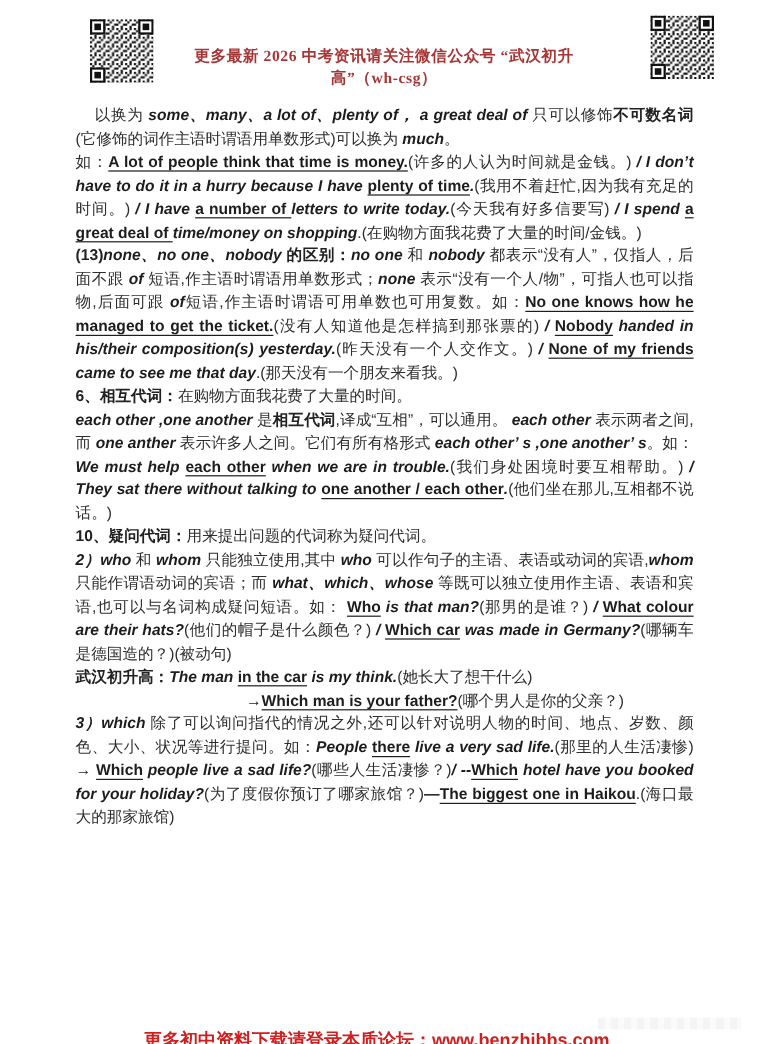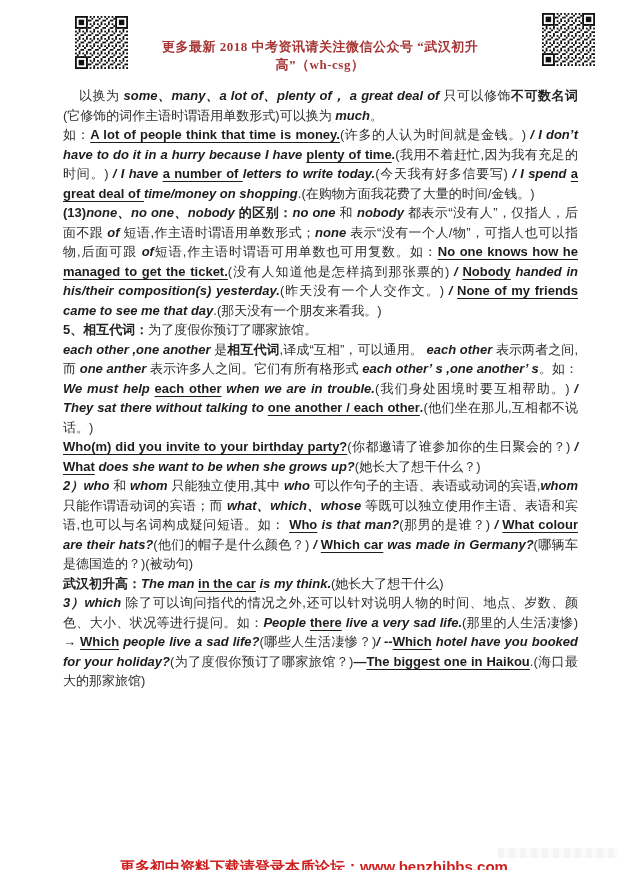--- a/index.html
+++ b/index.html
@@ -87,21 +87,21 @@
           <rect x="2" y="2" width="3" height="3" fill="#111"></rect>
         <rect x="22" y="0" width="7" height="7" fill="#111"></rect>
           <rect x="23" y="1" width="5" height="5" fill="#fff"></rect>
           <rect x="24" y="2" width="3" height="3" fill="#111"></rect>
         <rect x="0" y="22" width="7" height="7" fill="#111"></rect>
           <rect x="1" y="23" width="5" height="5" fill="#fff"></rect>
           <rect x="2" y="24" width="3" height="3" fill="#111"></rect>
       </g>
     </svg>
 
-    <div class="header-notice">更多最新 2018 中考资讯请关注微信公众号 “武汉初升高”（wh-csg）</div>
+    <div class="header-notice">更多最新 2026 中考资讯请关注微信公众号 “武汉初升高”（wh-csg）</div>
 
     <svg class="qr qr-right" viewBox="0 0 29 29" aria-hidden="true">
       <rect width="29" height="29" fill="#fff"></rect>
       <rect width="29" height="29" fill="url(#qrm)"></rect>
       <g>
         <rect x="0" y="0" width="7" height="7" fill="#111"></rect>
           <rect x="1" y="1" width="5" height="5" fill="#fff"></rect>
           <rect x="2" y="2" width="3" height="3" fill="#111"></rect>
         <rect x="22" y="0" width="7" height="7" fill="#111"></rect>
           <rect x="23" y="1" width="5" height="5" fill="#fff"></rect>
@@ -110,25 +110,26 @@
           <rect x="1" y="23" width="5" height="5" fill="#fff"></rect>
           <rect x="2" y="24" width="3" height="3" fill="#111"></rect>
       </g>
     </svg>
   </div>
 
   <div class="doc-body">
       <p class="indent-first"><span class="r">以换为 </span><span class="bi">some、many、a lot of、plenty of， a great deal of </span><span class="r">只可以修饰</span><span class="b">不可数名词</span><span class="r">(它修饰的词作主语时谓语用单数形式)可以换为 </span><span class="bi">much</span><span class="r">。</span></p>
       <p class=""><span class="r">如：</span><span class="biu">A lot of people think that time is money.</span><span class="r">(许多的人认为时间就是金钱。)</span><span class="bi"> / I don’t have to do it in a hurry because I have </span><span class="biu">plenty of time</span><span class="bi">.</span><span class="r">(我用不着赶忙,因为我有充足的时间。) </span><span class="bi">/ I have </span><span class="biu">a number of </span><span class="bi">letters to write today.</span><span class="r">(今天我有好多信要写) </span><span class="bi">/ I spend </span><span class="biu">a great deal of </span><span class="bi">time/money on shopping</span><span class="r">.(在购物方面我花费了大量的时间/金钱。)</span></p>
       <p class=""><span class="b">(13)</span><span class="bi">none、no one、nobody </span><span class="b">的区别：</span><span class="bi">no one</span><span class="r"> 和 </span><span class="bi">nobody</span><span class="r"> 都表示“没有人”，仅指人，后面不跟 </span><span class="bi">of</span><span class="r"> 短语,作主语时谓语用单数形式；</span><span class="bi">none</span><span class="r"> 表示“没有一个人/物”，可指人也可以指物,后面可跟 </span><span class="bi">of</span><span class="r">短语,作主语时谓语可用单数也可用复数。如：</span><span class="biu">No one knows how he managed to get the ticket.</span><span class="r">(没有人知道他是怎样搞到那张票的)</span><span class="bi"> / </span><span class="biu">Nobody</span><span class="bi"> handed in his/their composition(s) yesterday.</span><span class="r">(昨天没有一个人交作文。)</span><span class="bi"> / </span><span class="biu">None of my friends</span><span class="bi"> came to see me that day</span><span class="r">.(那天没有一个朋友来看我。)</span></p>
-      <p class=""><span class="b">5、相互代词：</span><span class="r">为了度假你预订了哪家旅馆。</span></p>
+      <p class=""><span class="b">6、相互代词：</span><span class="r">在购物方面我花费了大量的时间。</span></p>
       <p class=""><span class="bi">each other ,one another </span><span class="r">是</span><span class="b">相互代词</span><span class="r">,译成“互相”，可以通用。 </span><span class="bi">each other </span><span class="r">表示两者之间,而 </span><span class="bi">one anther </span><span class="r">表示许多人之间。它们有所有格形式 </span><span class="bi">each other’ s ,one another’ s</span><span class="r">。如： </span><span class="bi">We must help </span><span class="biu">each other</span><span class="bi"> when we are in trouble.</span><span class="r">(我们身处困境时要互相帮助。)</span><span class="bi"> / They sat there without talking to </span><span class="biu">one another / each other</span><span class="bi">.</span><span class="r">(他们坐在那儿,互相都不说话。)</span></p>
-      <p class=""><span class="biu">Who(m) did you invite to your birthday party?</span><span class="r">(你都邀请了谁参加你的生日聚会的？)</span><span class="bi"> / </span><span class="biu">What</span><span class="bi"> does she want to be when she grows up?</span><span class="r">(她长大了想干什么？)</span></p>
+      <p class=""><span class="b">10、疑问代词：</span><span class="r">用来提出问题的代词称为疑问代词。</span></p>
       <p class=""><span class="bi">2）who</span><span class="r"> 和 </span><span class="bi">whom</span><span class="r"> 只能独立使用,其中 </span><span class="bi">who</span><span class="r"> 可以作句子的主语、表语或动词的宾语,</span><span class="bi">whom</span><span class="r"> 只能作谓语动词的宾语；而 </span><span class="bi">what、which、whose</span><span class="r"> 等既可以独立使用作主语、表语和宾语,也可以与名词构成疑问短语。如： </span><span class="biu">Who</span><span class="bi"> is that man?</span><span class="r">(那男的是谁？)</span><span class="bi"> / </span><span class="biu">What colour</span><span class="bi"> are their hats?</span><span class="r">(他们的帽子是什么颜色？)</span><span class="bi"> / </span><span class="biu">Which car</span><span class="bi"> was made in Germany?</span><span class="r">(哪辆车是德国造的？)(被动句)</span></p>
       <p class=""><span class="b">武汉初升高：</span><span class="bi">The man </span><span class="biu">in the car</span><span class="bi"> is my think.</span><span class="r">(她长大了想干什么)</span></p>
+      <p class="arrow-indent"><span class="b">→</span><span class="biu">Which man is your father?</span><span class="r">(哪个男人是你的父亲？)</span></p>
       <p class=""><span class="bi">3）which </span><span class="r">除了可以询问指代的情况之外,还可以针对说明人物的时间、地点、岁数、颜色、大小、状况等进行提问。如：</span><span class="bi">People </span><span class="biu">there</span><span class="bi"> live a very sad life.</span><span class="r">(那里的人生活凄惨) </span><span class="b">→ </span><span class="biu">Which</span><span class="bi"> people live a sad life?</span><span class="r">(哪些人生活凄惨？)</span><span class="bi">/ --</span><span class="biu">Which</span><span class="bi"> hotel have you booked for your holiday?</span><span class="r">(为了度假你预订了哪家旅馆？)</span><span class="b">—</span><span class="biu">The biggest one in Haikou</span><span class="r">.(海口最大的那家旅馆)</span></p>
     </div>
 
   <div class="footer-notice">更多初中资料下载请登录本质论坛：www.benzhibbs.com</div>
 
   <div class="scan-smudge"></div>
 
 </div>
 
 </body></html>

